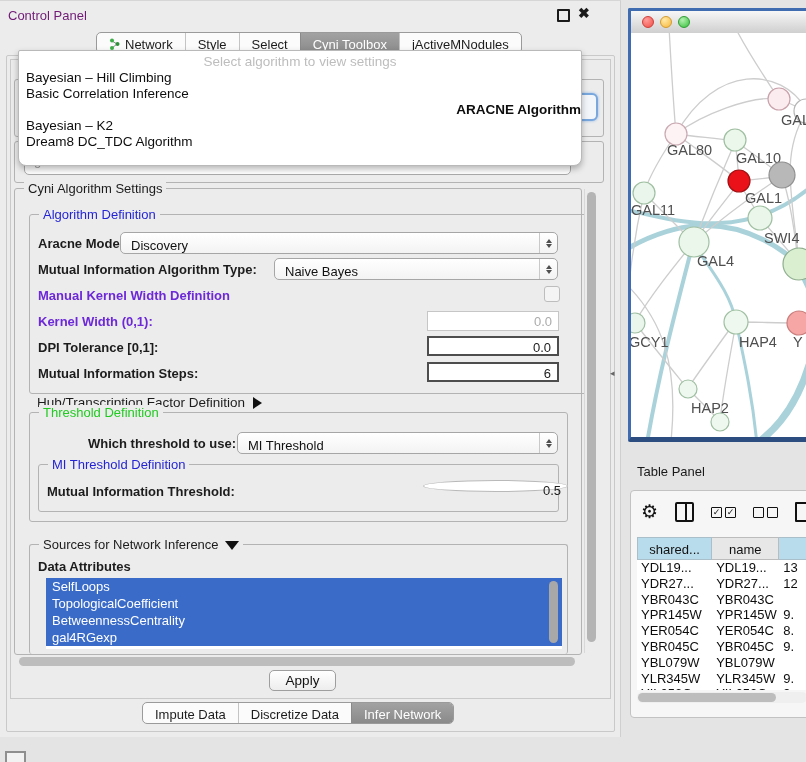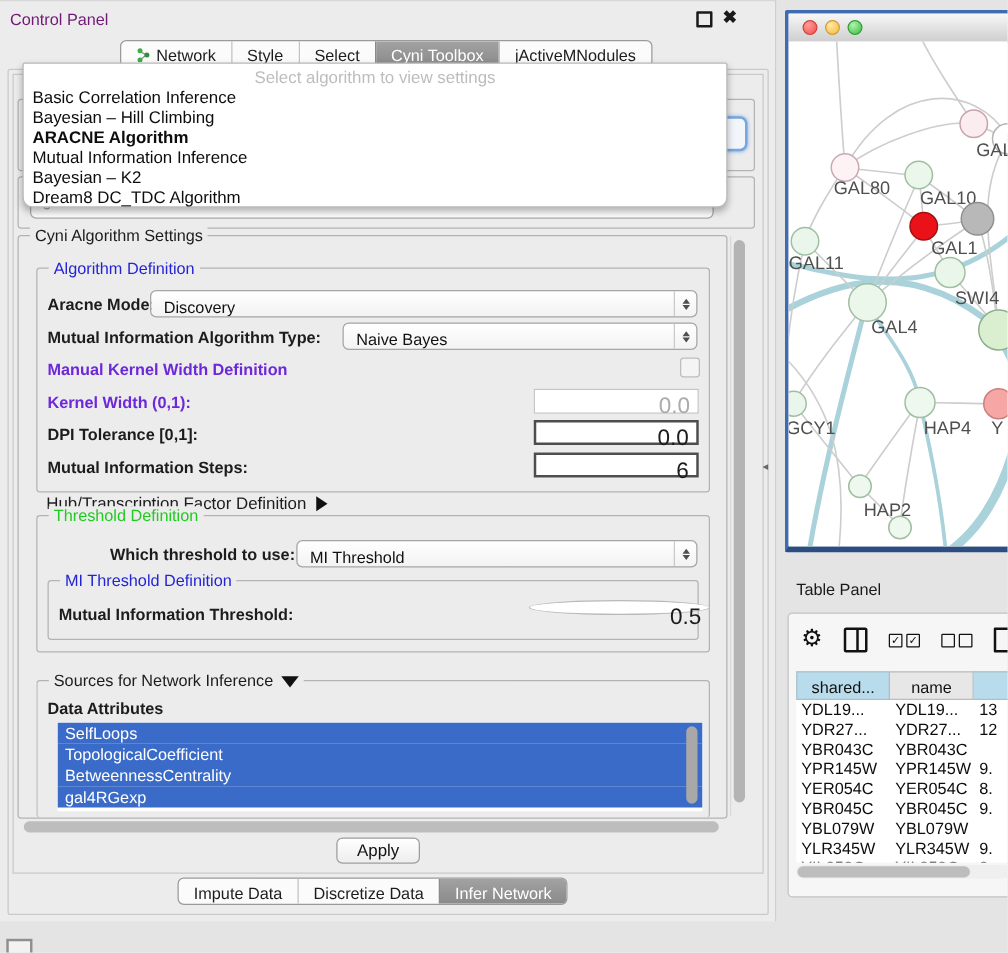--- a/index.html
+++ b/index.html
@@ -31,39 +31,39 @@
   .bg-groupbox{border:1px solid #b3b3b3;border-radius:3px;background:#ececec;}
   .bg-combo{left:24px;top:146px;width:545px;height:26px;border:1px solid #a9a9a9;border-radius:5px;background:#fdfdfd;}
   .bg-combo-text{left:34px;top:152px;font-size:13px;color:#9d9d9d;}
   .focus-combo{left:568px;top:92px;width:26px;height:24px;border:2px solid #79a7dd;border-radius:6px;background:#f2f6fb;box-shadow:0 0 3px #8fb6e4;}
 
   
   .algo-popup{left:18px;top:49px;width:562px;height:114px;background:#fff;border:1px solid #b9b9b9;
     border-radius:2px 2px 8px 8px;box-shadow:0 3px 6px rgba(0,0,0,.28);z-index:50;}
   .algo-header{text-align:center;font-size:13.5px;color:#bdbdbd;padding-top:3px;height:16px;}
   .algo-item{font-size:13.5px;color:#0d0d0d;line-height:16px;padding-left:7px;white-space:nowrap;}
-  .algo-item.sel{font-weight:bold;}
+  .algo-item.sel{font-weight:bold;text-align:right;}
 
   
   .gbox{border:1px solid #b3b3b3;border-radius:3px;}
   .gtitle{position:absolute;top:-8px;left:9px;background:#ececec;padding:0 4px;font-size:13px;color:#1c1c1c;white-space:nowrap;}
   .gtitle.blue{color:#2424d6;}
   .gtitle.green{color:#21cb21;}
 
   .lbl{font-size:13px;font-weight:bold;color:#1c1c1c;white-space:nowrap;}
   .lbl.dis{color:#6d28d9;}
 
   .combo{border:1px solid #a6a6a6;border-radius:5px;background:linear-gradient(#ffffff,#f3f3f3);display:flex;align-items:flex-end;height:22px;box-sizing:border-box;}
   .combo-text{flex:1;font-size:13px;padding-left:10px;color:#111;white-space:nowrap;overflow:hidden;}
   .spinner{width:17px;align-self:stretch;border-left:1px solid #c9c9c9;display:flex;flex-direction:column;align-items:center;justify-content:center;gap:1px;}
   .spinner i{display:block;width:0;height:0;border-left:3.5px solid transparent;border-right:3.5px solid transparent;}
   .spin-up{border-bottom:4px solid #4f4f4f;}
   .spin-down{border-top:4px solid #4f4f4f;}
 
-  .field{box-sizing:border-box;height:20px;background:#fff;font-size:18px;text-align:right;padding:2px 6px 0 4px;}
+  .field{box-sizing:border-box;height:20px;background:#fff;font-size:13px;text-align:right;padding:2px 6px 0 4px;}
   .field.light{border:1px solid #b9b9b9;}
   .field.dark{border:2px solid #4d4d4d;}
   .field.disabled{border:1px solid #c6c6c6;color:#ababab;}
 
   .checkbox{width:14px;height:14px;border:1px solid #bdbdbd;border-radius:3px;background:#f4f4f4;}
 
   .scroll-v{width:14px;background:#ececec;border-left:1px solid #d8d8d8;}
   .scroll-v .thumb{position:absolute;left:2px;width:9px;background:#b4b4b4;border-radius:5px;}
   .scroll-h-thumb{height:9px;background:#bdbdbd;border-radius:5px;}
 
@@ -155,33 +155,32 @@
 
   <div class="abs bg-groupbox" style="left:14px;top:78px;width:588px;height:56px;"></div>
   <div class="abs focus-combo"></div>
   <div class="abs bg-groupbox" style="left:14px;top:140px;width:588px;height:40px;"></div>
   <div class="abs bg-combo"></div>
   <span class="abs bg-combo-text">gal-filtered sif default node</span>
 
   <div class="abs algo-popup">
     <div class="algo-header">Select algorithm to view settings</div>
     <div id="algo-items">
+        <div class="algo-item">Bayesian – Hill Climbing</div>
         <div class="algo-item">Basic Correlation Inference</div>
-        <div class="algo-item">Bayesian – Hill Climbing</div>
         <div class="algo-item sel">ARACNE Algorithm</div>
-        <div class="algo-item">Mutual Information Inference</div>
         <div class="algo-item">Bayesian – K2</div>
         <div class="algo-item">Dream8 DC_TDC Algorithm</div>
       </div>
   </div>
 
   <div class="abs gbox" style="left:14px;top:187px;width:566px;height:465px;">
     <span class="gtitle">Cyni Algorithm Settings</span>
 
-    <div class="abs gbox" style="left:14px;top:25px;width:537px;height:178px;">
+    <div class="abs gbox" style="left:14px;top:25px;width:537px;height:178px;padding-left:23px;">
       <span class="gtitle blue">Algorithm Definition</span>
 
       <span class="abs lbl" style="left:8px;top:21px;">Aracne Mode:</span>
       <div class="abs combo" style="left:90px;top:17px;width:438px;">
         <span class="combo-text">Discovery</span>
         <span class="spinner">
             <i class="spin-up"></i>
             <i class="spin-down"></i>
           </span>
       </div>

